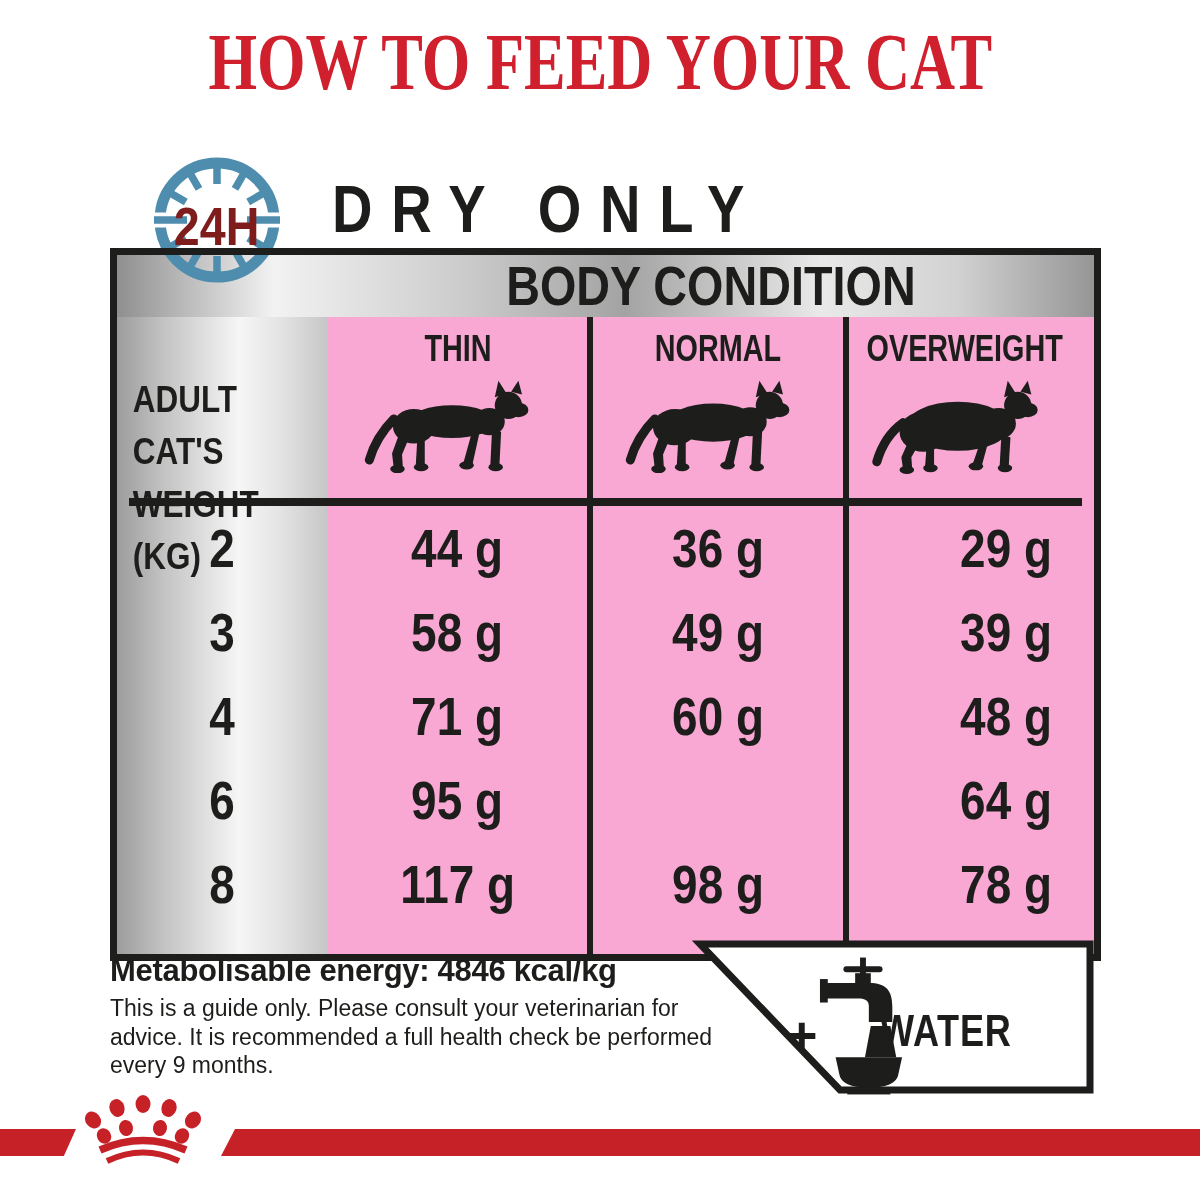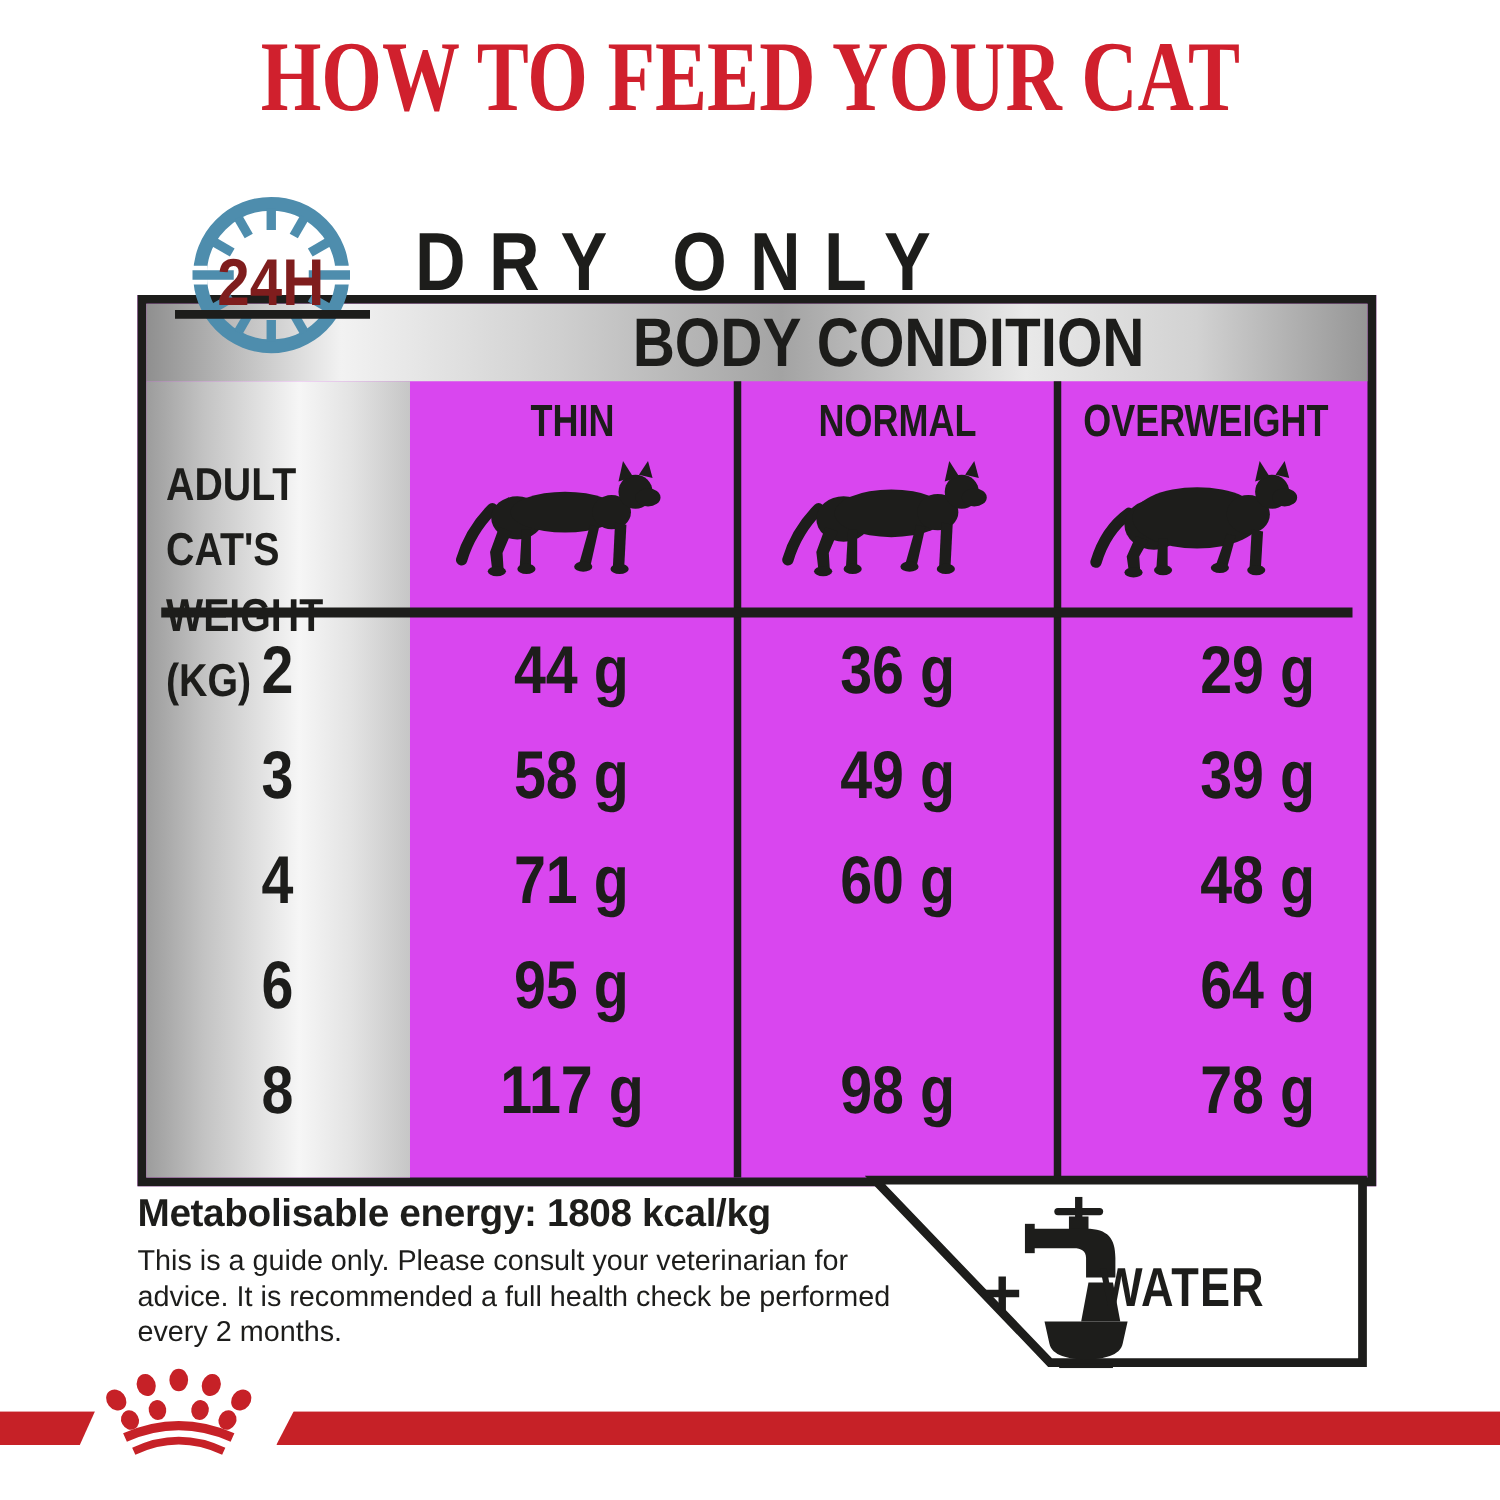--- a/index.html
+++ b/index.html
@@ -17,21 +17,21 @@
   
   .clock{left:149px;top:152px;width:136px;height:136px;z-index:3;}
   .clock-label{position:absolute;inset:0;display:flex;align-items:center;justify-content:center;
                padding-top:12px;font-size:53px;font-weight:bold;color:#7f1d1d;}
   .clock-label span{transform:scaleX(0.88);}
   .border-patch{left:140px;top:248px;width:156px;height:7px;background:#1d1d1b;z-index:4;}
   .dry-only{left:332px;top:176px;font-size:66px;font-weight:bold;letter-spacing:22px;
             line-height:1;white-space:nowrap;}
 
   
-  .table{left:110px;top:236px;width:977px;height:699px;border:7px solid #1d1d1b;background:#d946ef;z-index:1;}
+  .table{left:110px;top:248px;width:977px;height:699px;border:7px solid #1d1d1b;background:#f9a8d4;z-index:1;}
   .band{position:absolute;left:0;top:0;right:0;height:62px;
         background:linear-gradient(90deg,#8f8f8f 0%,#f2f2f2 16%,#cfcfcf 34%,#a3a3a3 52%,#e9e9e9 72%,#d2d2d2 86%,#969696 100%);}
   .band-text{position:absolute;left:211px;top:0;right:0;height:62px;display:flex;align-items:center;justify-content:center;
              font-size:55px;font-weight:bold;line-height:1;}
   .leftcol{position:absolute;left:0;top:62px;width:211px;bottom:0;
            background:linear-gradient(90deg,#9c9c9c 0%,#c3c3c3 22%,#f6f6f6 58%,#e3e3e3 78%,#c6c6c6 100%);}
   .weight-header{position:absolute;left:0;top:66px;width:211px;
                  font-size:37px;font-weight:bold;line-height:1.42;white-space:pre-line;}
   .divider{position:absolute;top:62px;bottom:0;width:6px;background:#1d1d1b;}
   .div1{left:470px;} .div2{left:726px;}
@@ -253,24 +253,24 @@
         <div class="cell c-n">
             <span class="condC">98 g</span>
           </div>
         <div class="cell c-o">
             <span class="condC">78 g</span>
           </div>
       </div>
     </div>
   </div>
 
-  <div class="abs energy">Metabolisable energy: 1808 kcal/kg</div>
+  <div class="abs energy">Metabolisable energy: 4846 kcal/kg</div>
   <div class="abs disclaimer">This is a guide only. Please consult your veterinarian for
 advice. It is recommended a full health check be performed
-every 2 months.</div>
+every 9 months.</div>
 
   <svg class="abs water-shape" width="402" height="154" viewBox="0 0 402 154">
     <polygon points="8,4 398,4 398,150 148,150" fill="#ffffff" stroke="#1d1d1b" stroke-width="7"></polygon>
   </svg>
   <div class="abs plus">+</div>
   <svg class="abs faucet" width="88" height="140" viewBox="0 0 90 140">
     <g fill="#1d1d1b">
       <rect x="26" y="9" width="40" height="6" rx="3"></rect>
       <rect x="43" y="0" width="6" height="24"></rect>
       <rect x="38" y="16" width="16" height="12"></rect>

